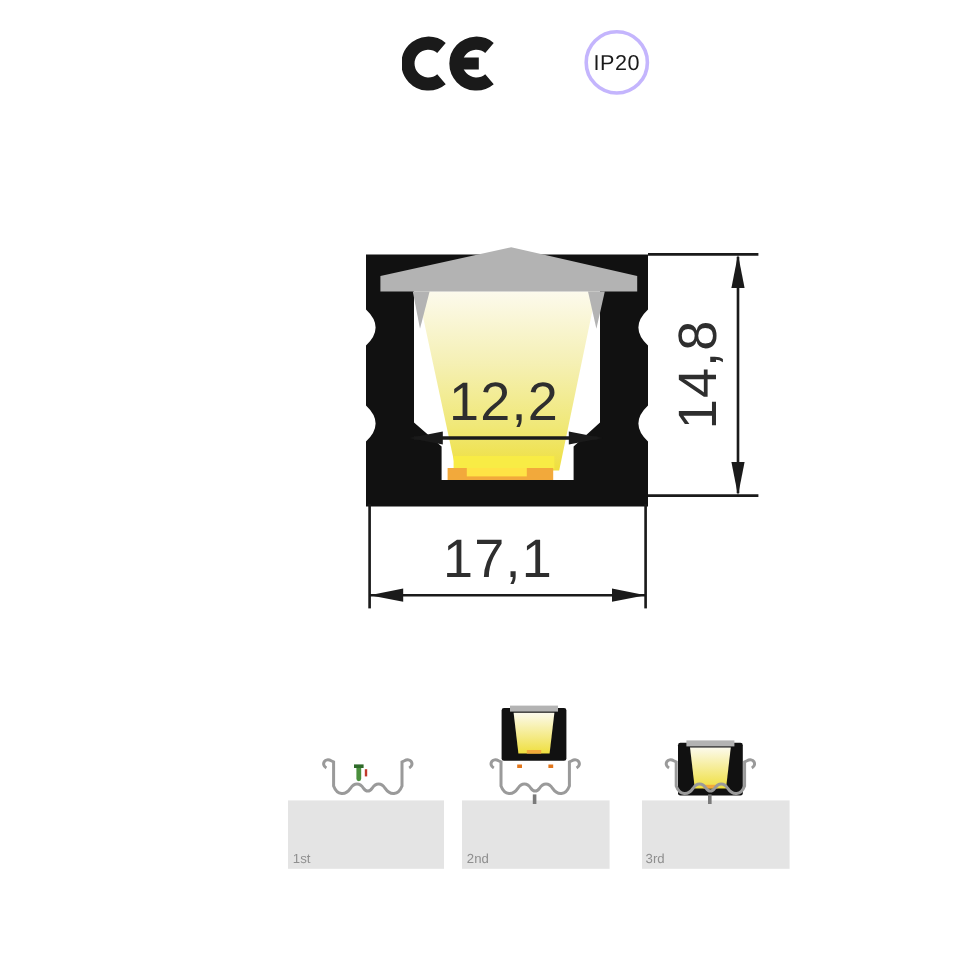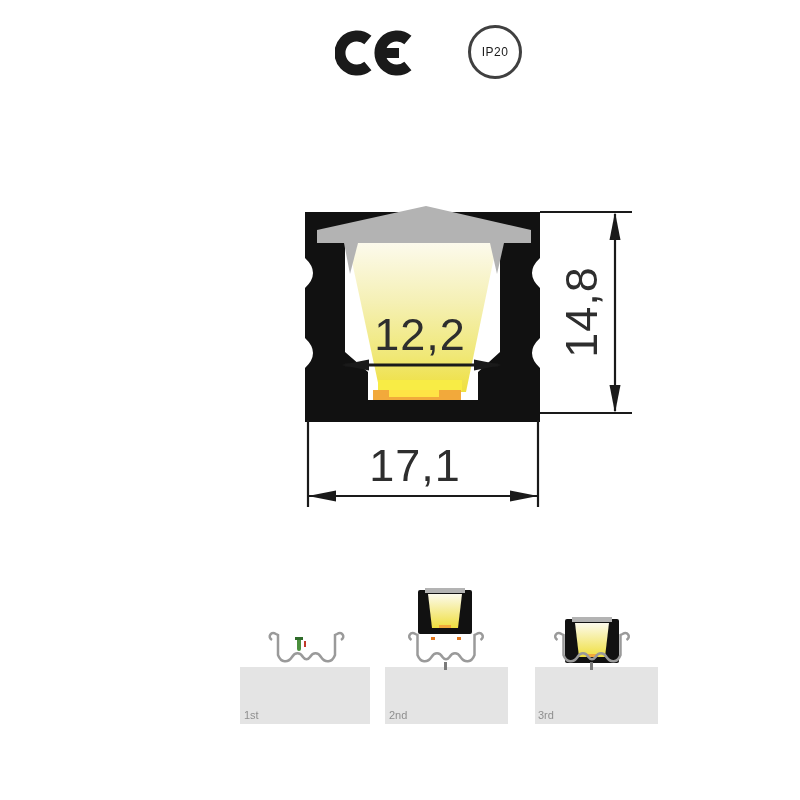--- a/index.html
+++ b/index.html
@@ -3,25 +3,25 @@
 <meta charset="utf-8">
 <style>
   html,body{margin:0;padding:0;}
   body{
     width:800px;height:800px;background:#ffffff;
     font-family:"Liberation Sans", sans-serif;
     position:relative;overflow:hidden;
   }
   .abs{position:absolute;}
   #ip-badge{
-    left:468px;top:25px;width:54px;height:54px;
-    border:3px solid #404040;border-radius:50%;
+    left:487px;top:25px;width:54px;height:54px;
+    border:3px solid #c4b5fd;border-radius:50%;
     box-sizing:border-box;
     display:flex;align-items:center;justify-content:center;
-    font-size:12px;color:#1a1a1a;letter-spacing:.5px;
+    font-size:18px;color:#1a1a1a;letter-spacing:.5px;
   }
   svg text{font-family:"Liberation Sans", sans-serif;}
   .dim-text{fill:#2e2e2e;font-size:45px;letter-spacing:1px;}
   .step-label{fill:#8f8f8f;font-size:11px;}
 </style>
 </head>
 <body>
 
 <svg class="abs" style="left:335px;top:27px;" width="85" height="52" viewBox="0 0 85 52" aria-label="CE">
   <g fill="none" stroke="#1a1a1a" stroke-width="11">

